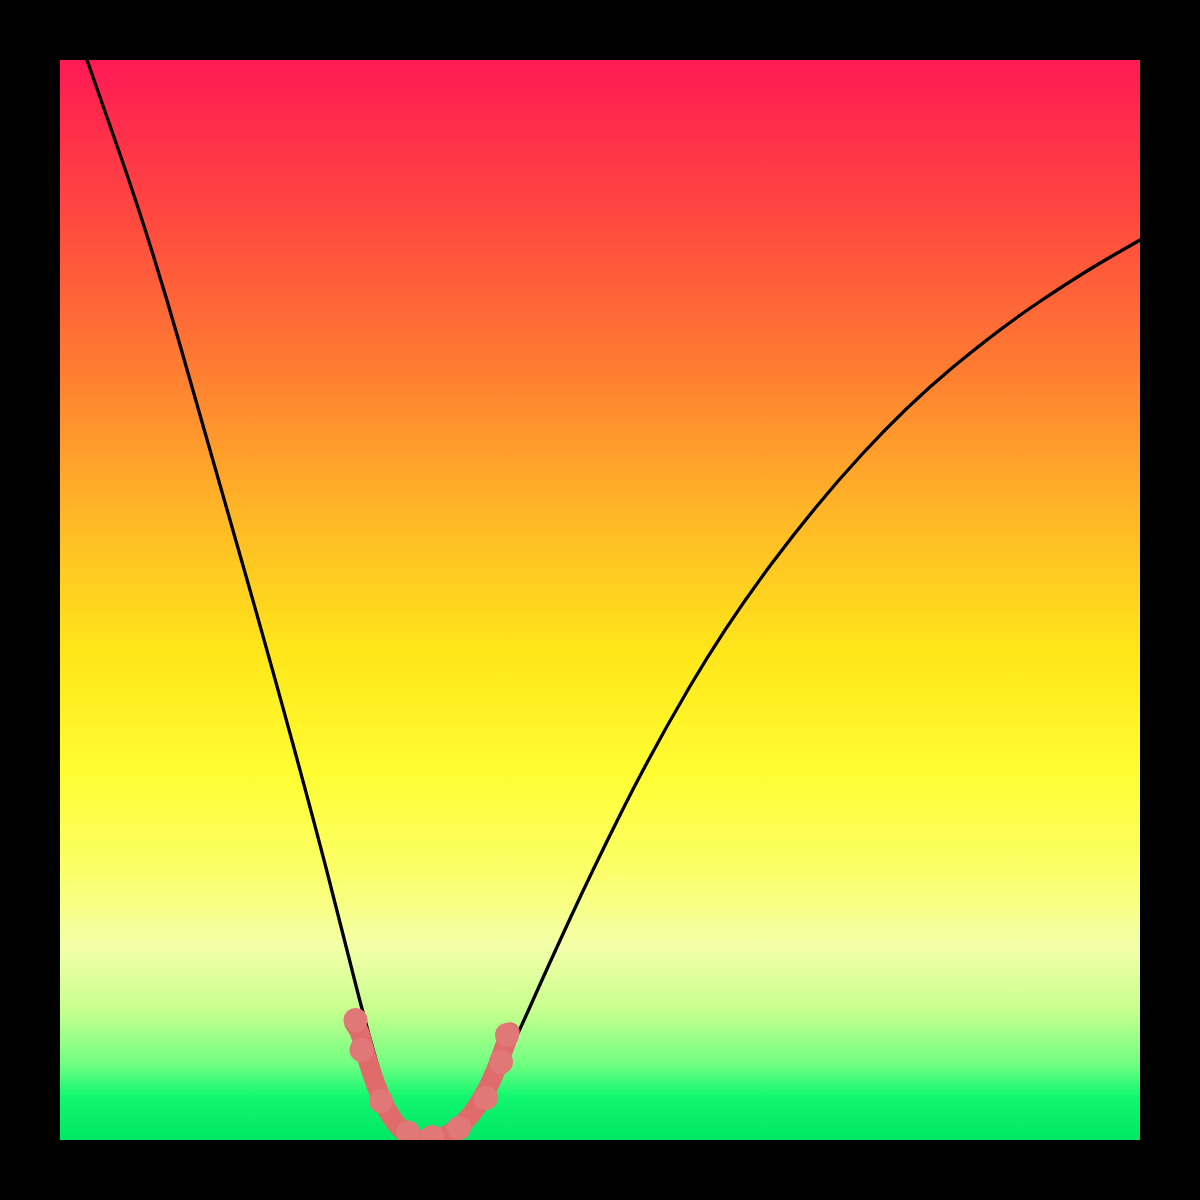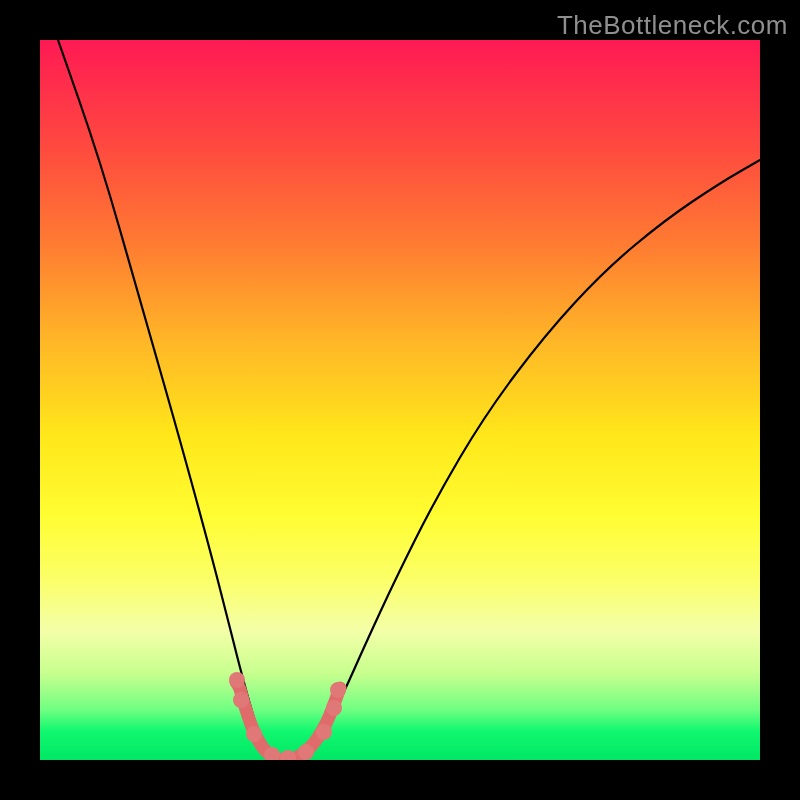--- a/index.html
+++ b/index.html
@@ -53,21 +53,20 @@
   svg.curves {
     position: absolute;
     top: 0;
     left: 0;
   }
 </style>
 </head>
 <body>
 
 <div class="frame">
-  <div class="watermark">TheBottleneck.com</div>
   <div class="plot">
     <svg class="curves" width="720" height="720" viewBox="0 0 720 720">
       <g>
           <path d="M 18 0 Q 18 0 39 60 Q 60 120 80 190 Q 100 260 120 330 Q 140 400 155 455 Q 170 510 179 545 Q 188 580 193 600 Q 198 620 202 635 Q 206 650 209.5 662.5 Q 213 675 216.5 687 Q 220 699 224 705.5 Q 228 712 232 715 Q 236 718 241 719 T 246 720" fill="none" stroke="#000000" stroke-width="2.2" stroke-linecap="round" stroke-linejoin="round"></path>
           <path d="M 246 720 Q 246 720 252 719 Q 258 718 263 715 Q 268 712 273 706 Q 278 700 284 690 Q 290 680 297.5 665 Q 305 650 315 627.5 Q 325 605 340 572.5 Q 355 540 375 500 Q 395 460 420 417.5 Q 445 375 475 335 Q 505 295 535 262.5 Q 565 230 595 205 Q 625 180 652.5 161.5 Q 680 143 700 131.5 T 720 120" fill="none" stroke="#000000" stroke-width="2.2" stroke-linecap="round" stroke-linejoin="round"></path>
         </g>
       <g>
           <path d="M 196 642 Q 196 642 198 645 Q 200 648 201.5 654 Q 203 660 205.5 668 Q 208 676 210.5 683 Q 213 690 216.5 697 Q 220 704 224 709 Q 228 714 233 717 Q 238 720 244 720 Q 250 720 255 718 Q 260 716 265 712 Q 270 708 274 703 Q 278 698 282 691 Q 286 684 289 677 Q 292 670 294.5 663 Q 297 656 298.5 652 T 300 648" fill="none" stroke="#e06b6b" stroke-width="13" stroke-linecap="round" stroke-linejoin="round"></path>
         </g>
       <g>

